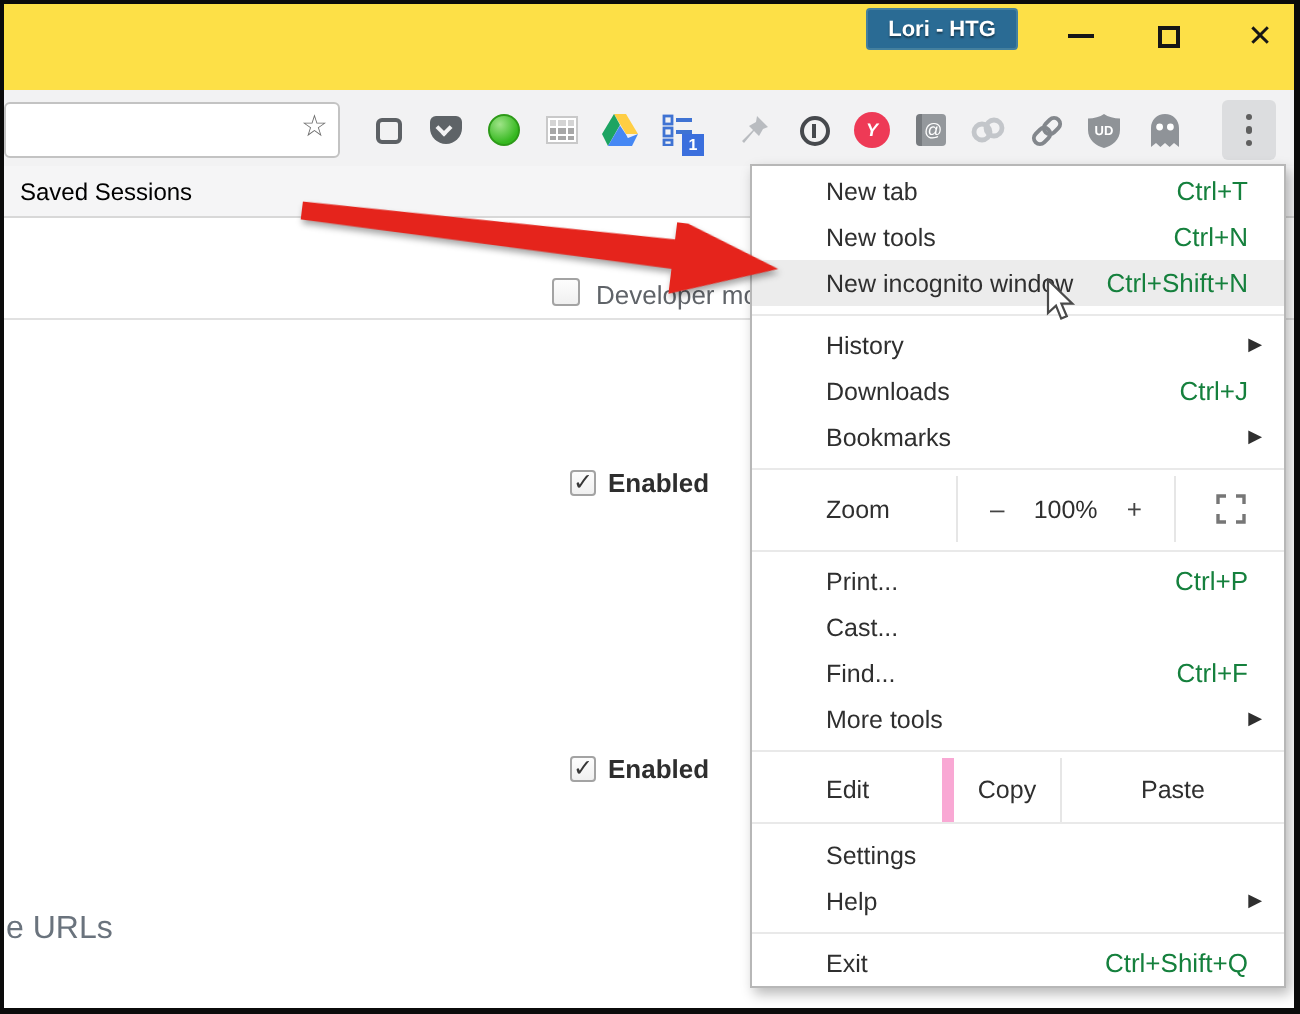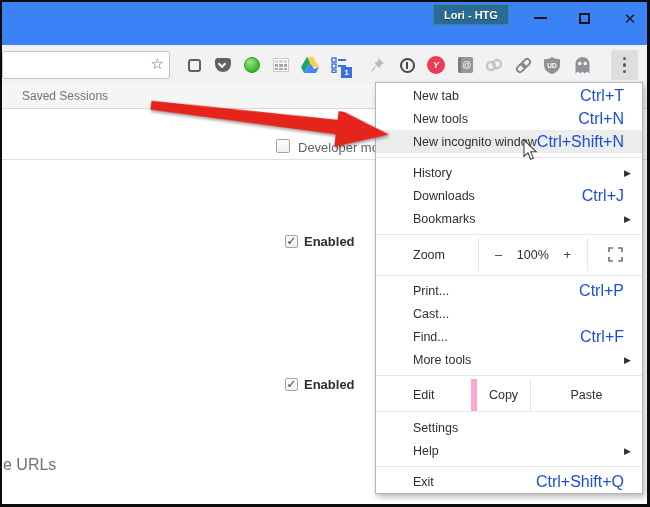--- a/index.html
+++ b/index.html
@@ -6,21 +6,21 @@
   *{box-sizing:border-box;font-family:"Liberation Sans","DejaVu Sans",sans-serif;}
   .screen{position:relative;width:650px;height:507px;background:#fff;overflow:hidden;}
   
   .edge{position:absolute;background:#0b0b0b;z-index:40;}
   .edge.top{left:0;top:0;width:650px;height:2px;}
   .edge.bottom{left:0;top:504px;width:650px;height:3px;}
   .edge.left{left:0;top:0;width:2px;height:507px;}
   .edge.right{left:647px;top:0;width:3px;height:507px;}
 
   
-  .titlebar{position:absolute;left:2px;top:2px;right:3px;height:43px;background:#3b82f6;}
+  .titlebar{position:absolute;left:2px;top:2px;right:3px;height:43px;background:#fde047;}
   .title-badge{position:absolute;left:431px;top:2px;width:76px;height:21px;background:#2a6b94;
     border:1px solid #44809f;border-radius:2px;color:#fff;font-size:11px;font-weight:bold;
     display:flex;align-items:center;justify-content:center;text-shadow:0 1px 1px rgba(0,0,0,.45);}
   .win-btn{position:absolute;top:4px;width:30px;height:24px;display:flex;align-items:center;justify-content:center;}
   .glyph-min{width:13px;height:2px;background:#161616;}
   .glyph-max{width:11px;height:11px;border:2px solid #161616;}
   .glyph-close{font-size:15px;color:#161616;line-height:1;}
 
   
   .toolbar{position:absolute;left:2px;top:45px;right:3px;height:38px;background:#f2f2f3;}
@@ -43,42 +43,42 @@
   .i-book{width:15px;height:16px;background:#94989c;border-radius:2px;border-left:3px solid #777b7f;color:#fff;font-size:9px;display:flex;align-items:center;justify-content:center;}
   .i-red{width:18px;height:18px;border-radius:50%;background:#ee3a56;color:#fff;font-size:9px;font-weight:bold;display:flex;align-items:center;justify-content:center;}
   .i-circlebar{width:15px;height:15px;border:2px solid #46494d;border-radius:50%;display:flex;align-items:center;justify-content:center;}
   .i-circlebar i{width:2px;height:7px;background:#46494d;}
   .badge1{position:absolute;right:-3px;bottom:-4px;width:11px;height:11px;background:#3b6fdd;color:#fff;
     font-size:8px;font-weight:bold;display:flex;align-items:center;justify-content:center;}
 
   
   .bookmarksbar{position:absolute;left:2px;top:83px;right:3px;height:26px;background:#f5f5f6;border-bottom:1px solid #d8d8d8;
     display:flex;align-items:center;}
-  .bm-label{font-size:12px;color:#737373;padding-left:20px;}
+  .bm-label{font-size:12px;color:#000000;padding-left:8px;}
 
   
   .page{position:absolute;left:2px;top:110px;right:3px;bottom:3px;background:#fff;}
   .page-hr{position:absolute;left:0;right:0;top:49px;height:1px;background:#e1e1e1;}
   .cb{position:absolute;width:14px;height:14px;border:1px solid #a3a3a3;border-radius:2px;
     background:linear-gradient(#fdfdfd,#f0f0f0);display:flex;align-items:center;justify-content:center;}
   .cb span{font-size:12px;font-weight:bold;color:#383838;line-height:1;margin-top:-2px;}
   .devmode-cb{left:274px;top:29px;}
   .devmode-lbl{position:absolute;left:296px;top:30px;font-size:13px;color:#5f6368;white-space:nowrap;}
   .enabled1-cb{left:283px;top:125px;width:13px;height:13px;}
   .enabled1-lbl{position:absolute;left:302px;top:124px;font-size:13px;font-weight:bold;color:#2e2e2e;}
   .enabled2-cb{left:283px;top:268px;width:13px;height:13px;}
   .enabled2-lbl{position:absolute;left:302px;top:267px;font-size:13px;font-weight:bold;color:#2e2e2e;}
   .urls-text{position:absolute;left:1px;top:346px;font-size:16px;color:#6a737d;}
 
   
   .cmenu{position:absolute;left:375px;top:82px;width:268px;background:#fff;border:1px solid #b7b7b7;
     box-shadow:2px 3px 6px rgba(0,0,0,0.28);z-index:10;padding:1px 0 0 0;}
   .mi{height:23px;display:flex;align-items:center;padding:0 18px 0 37px;font-size:12.5px;color:#2f2f2f;}
   .mi .lbl{flex:1;white-space:nowrap;}
-  .mi .sc{color:#1d4ed8;font-size:16px;}
+  .mi .sc{color:#15803d;font-size:13px;}
   .mi .sub{font-size:9px;color:#2f2f2f;margin-right:-7px;}
   .mi.hl{background:#ececec;}
   .msep{border-top:1px solid #e9e9e9;margin:4px 0 3px 0;height:0;}
   .zoomrow{height:33px;display:flex;align-items:stretch;font-size:12.5px;color:#2f2f2f;}
   .zoomrow .zlabel{width:102px;display:flex;align-items:center;padding-left:37px;}
   .zoomrow .zmid{width:110px;border-left:1px solid #e6e6e6;border-right:1px solid #e6e6e6;
     display:flex;align-items:center;justify-content:space-between;padding:0 16px;}
   .zoomrow .zright{flex:1;display:flex;align-items:center;justify-content:center;}
   .zoomrow .zbtn{color:#444;font-size:13px;}
   .editrow{height:33px;display:flex;align-items:stretch;font-size:12.5px;color:#2f2f2f;border-bottom:1px solid #e9e9e9;}

